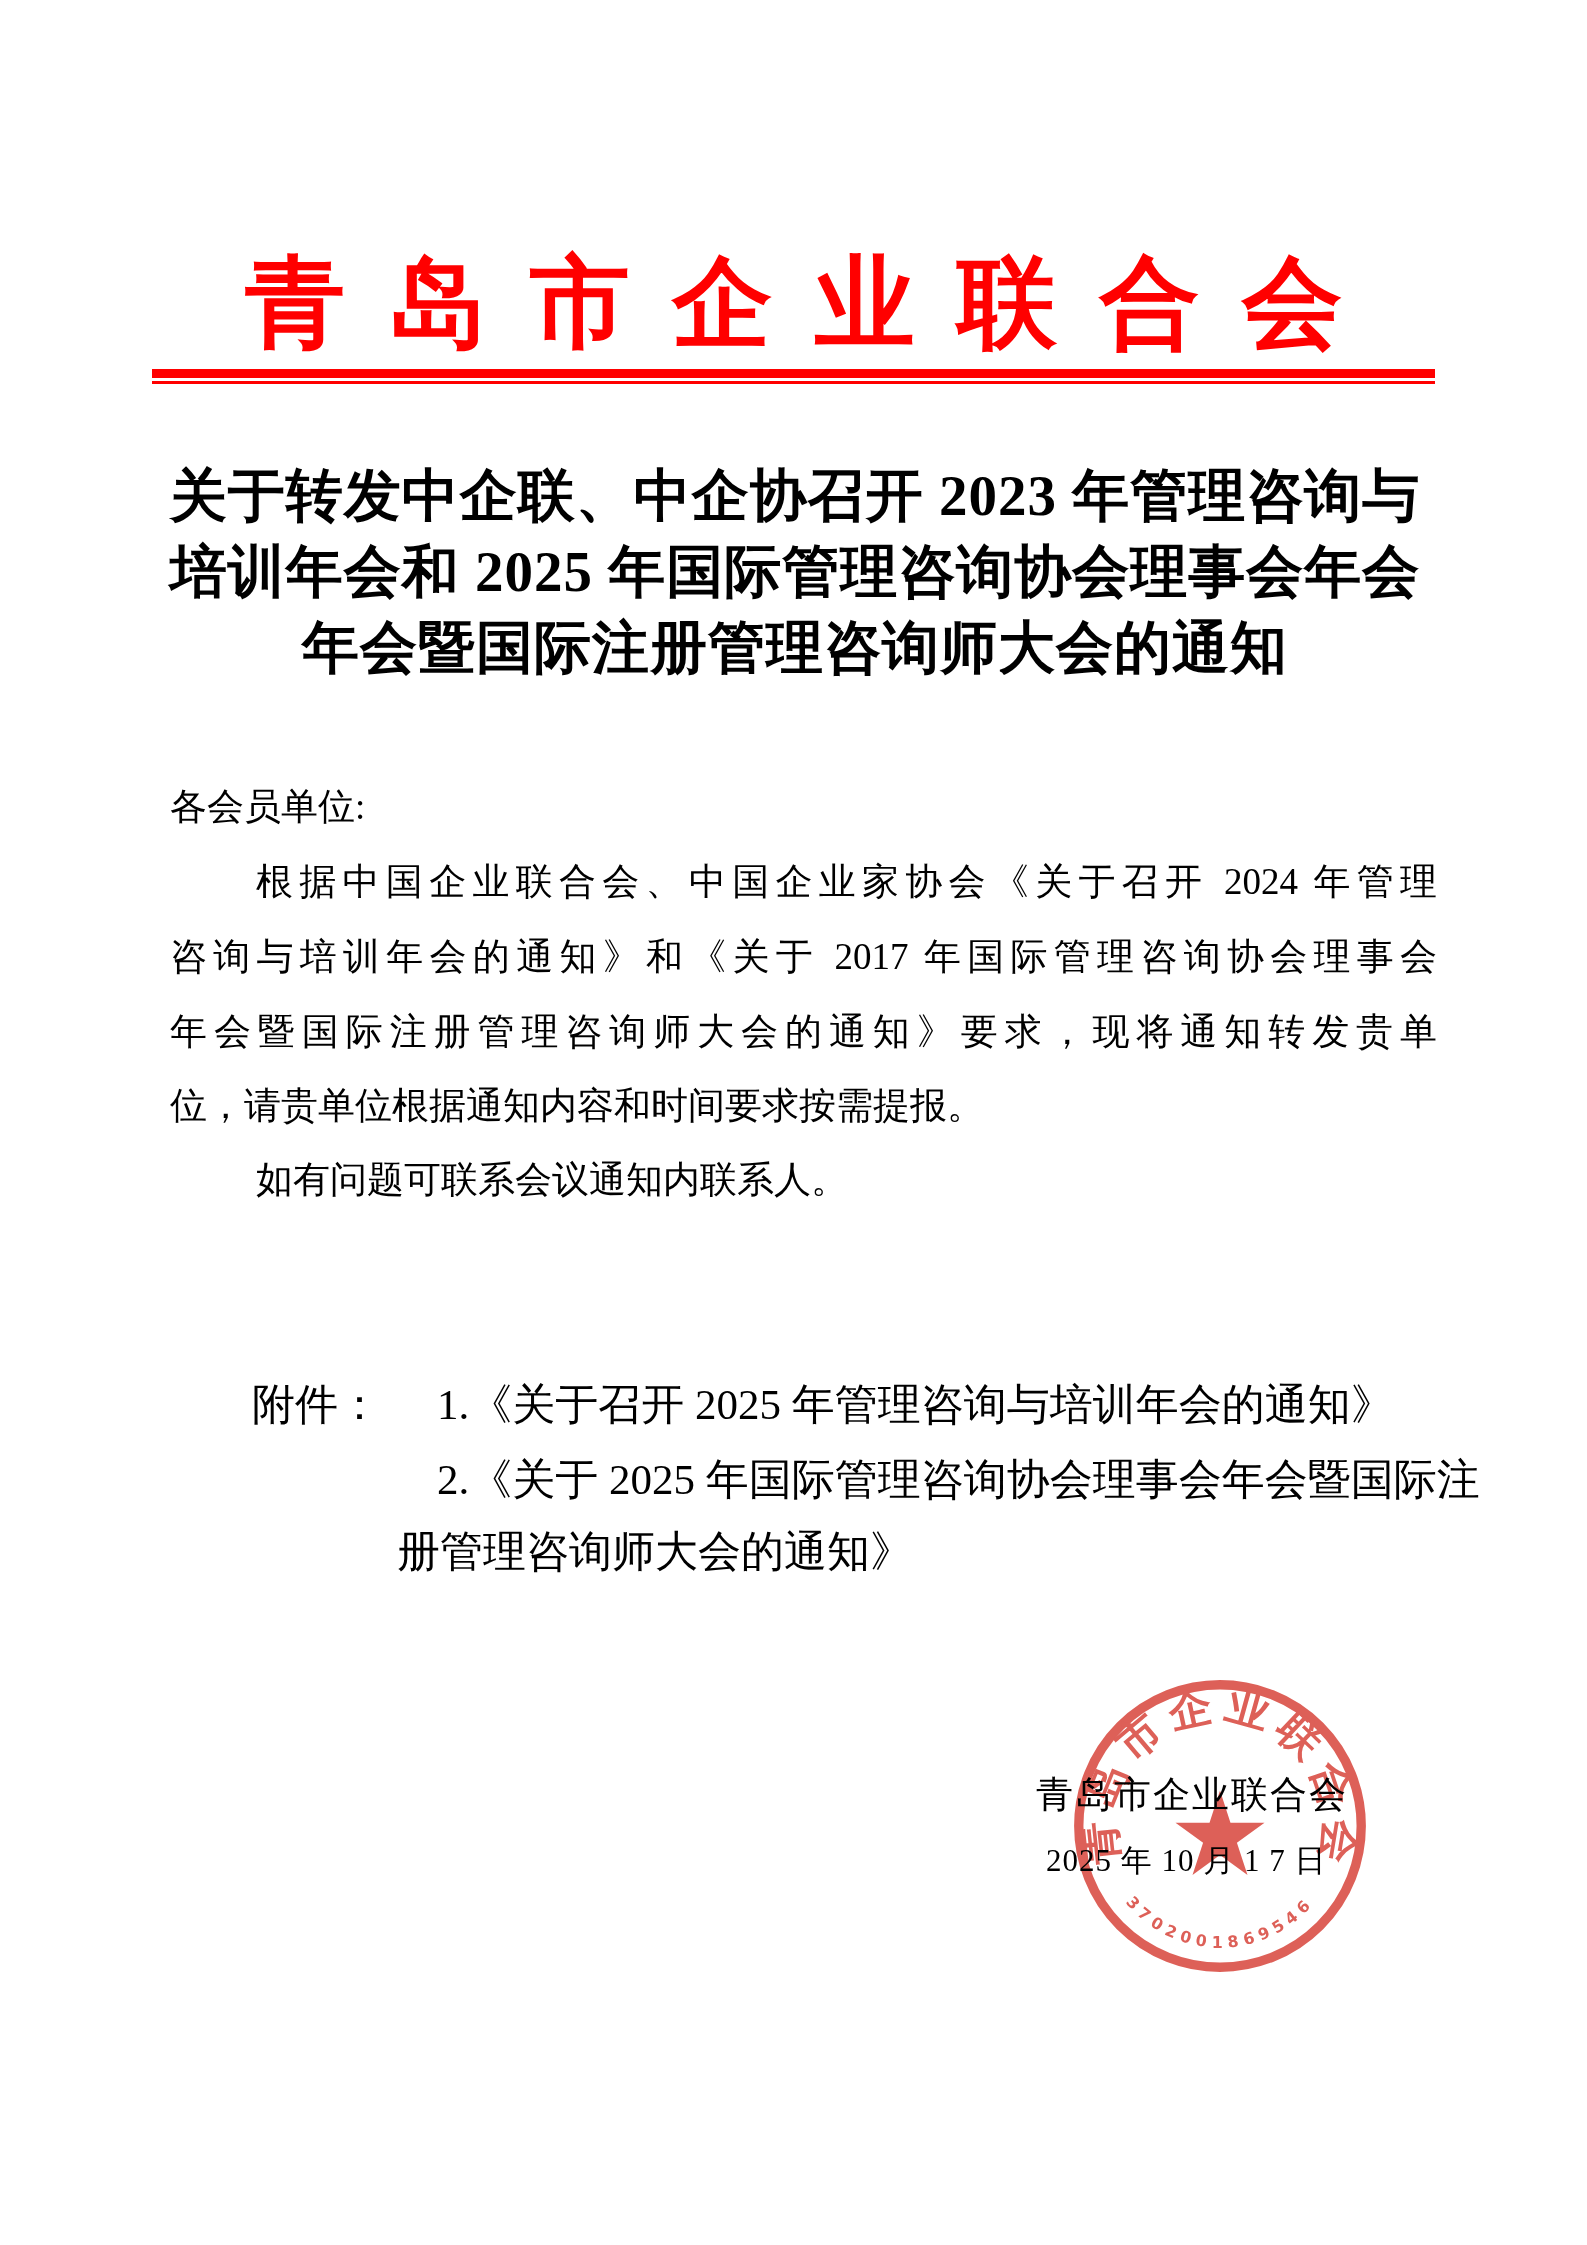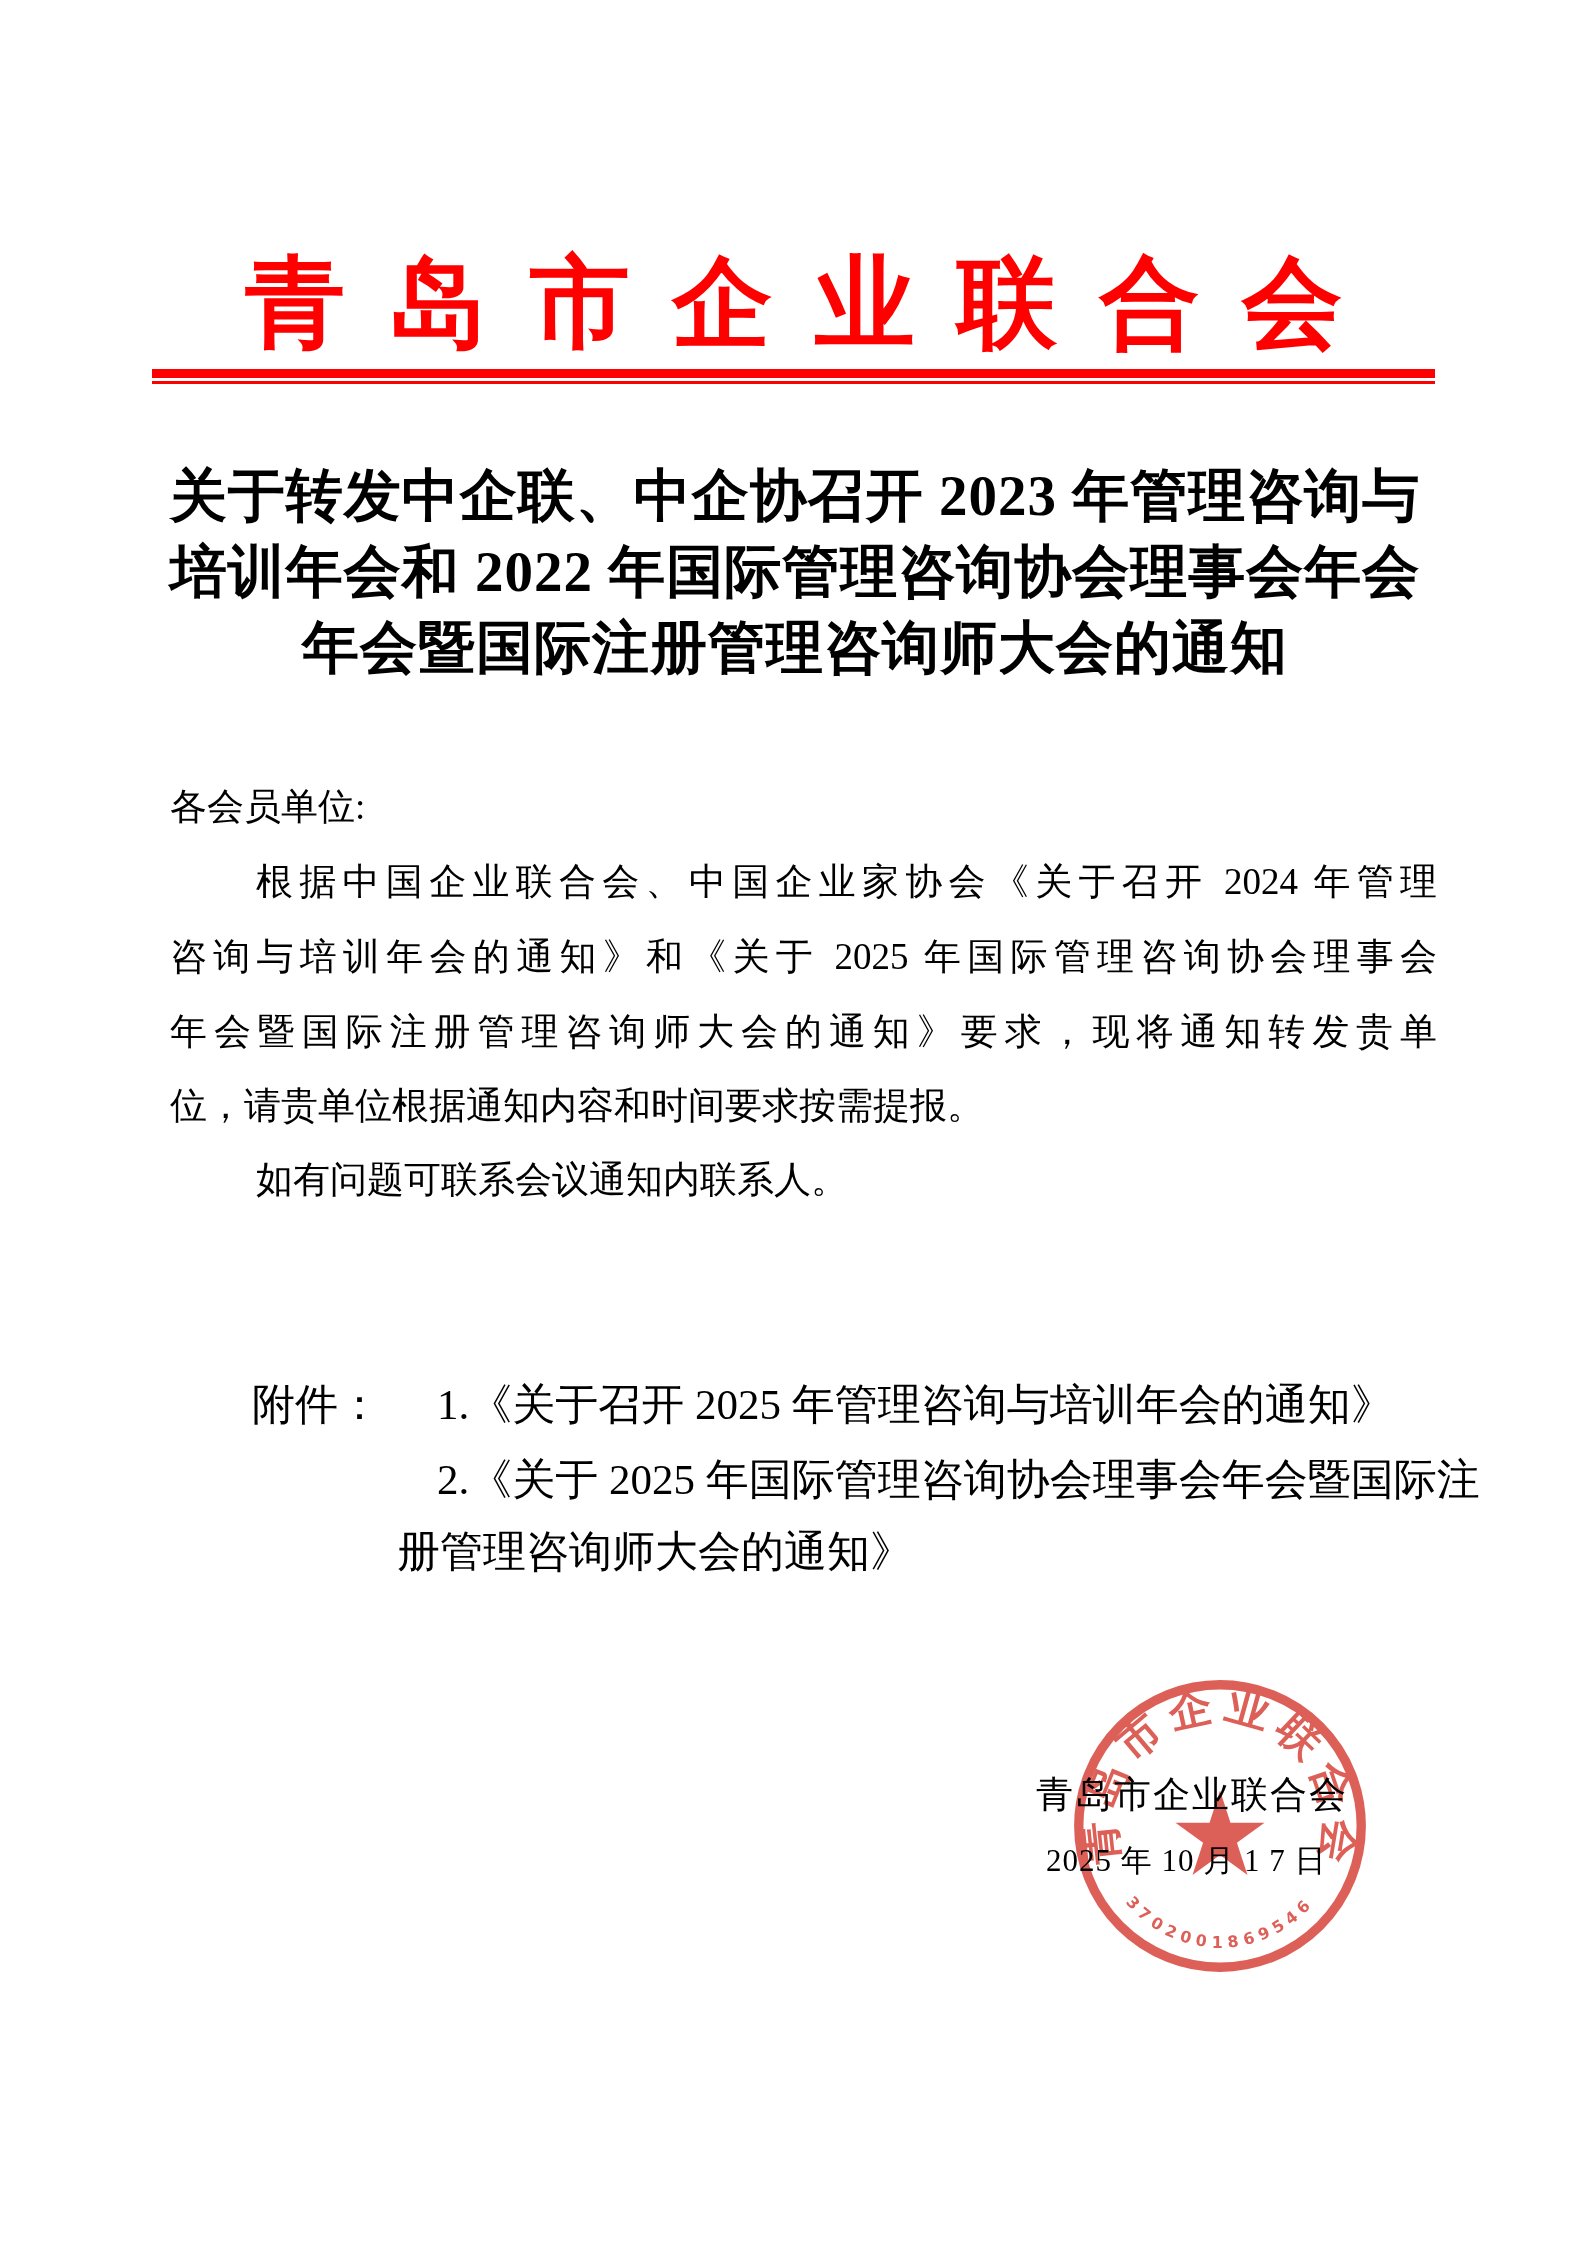--- a/index.html
+++ b/index.html
@@ -72,28 +72,28 @@
       <span>联</span>
       <span>合</span>
       <span>会</span>
     </div>
 
   <div class="rule-thick"></div>
   <div class="rule-thin"></div>
 
   <div class="doc-title">
     <div>关于转发中企联、中企协召开 2023 年管理咨询与</div>
-    <div>培训年会和 2022 年国际管理咨询协会理事会年会</div>
+    <div>培训年会和 2025 年国际管理咨询协会理事会年会</div>
     <div>年会暨国际注册管理咨询师大会的通知</div>
   </div>
 
   <div class="body-line" style="top:780px;">各会员单位:</div>
 
   <div class="body-line jfull" style="top:855px;left:256px;width:1181px;">根据中国企业联合会、中国企业家协会《关于召开 2024 年管理</div>
-  <div class="body-line jfull" style="top:930px;width:1267px;">咨询与培训年会的通知》和《关于 2025 年国际管理咨询协会理事会</div>
+  <div class="body-line jfull" style="top:930px;width:1267px;">咨询与培训年会的通知》和《关于 2017 年国际管理咨询协会理事会</div>
   <div class="body-line jfull" style="top:1005px;width:1267px;">年会暨国际注册管理咨询师大会的通知》要求，现将通知转发贵单</div>
   <div class="body-line" style="top:1079px;">位，请贵单位根据通知内容和时间要求按需提报。</div>
 
   <div class="body-line" style="top:1153px;left:256px;">如有问题可联系会议通知内联系人。</div>
 
   <div class="att-line" style="left:252px;top:1378px;text-align:right;">
     <span class="att-label">附件：</span><span>1.《关于召开 2025 年管理咨询与培训年会的通知》</span>
   </div>
   <div class="att-line" style="left:437px;top:1453px;">2.《关于 2025 年国际管理咨询协会理事会年会暨国际注</div>
   <div class="att-line" style="left:397px;top:1525px;">册管理咨询师大会的通知》</div>

